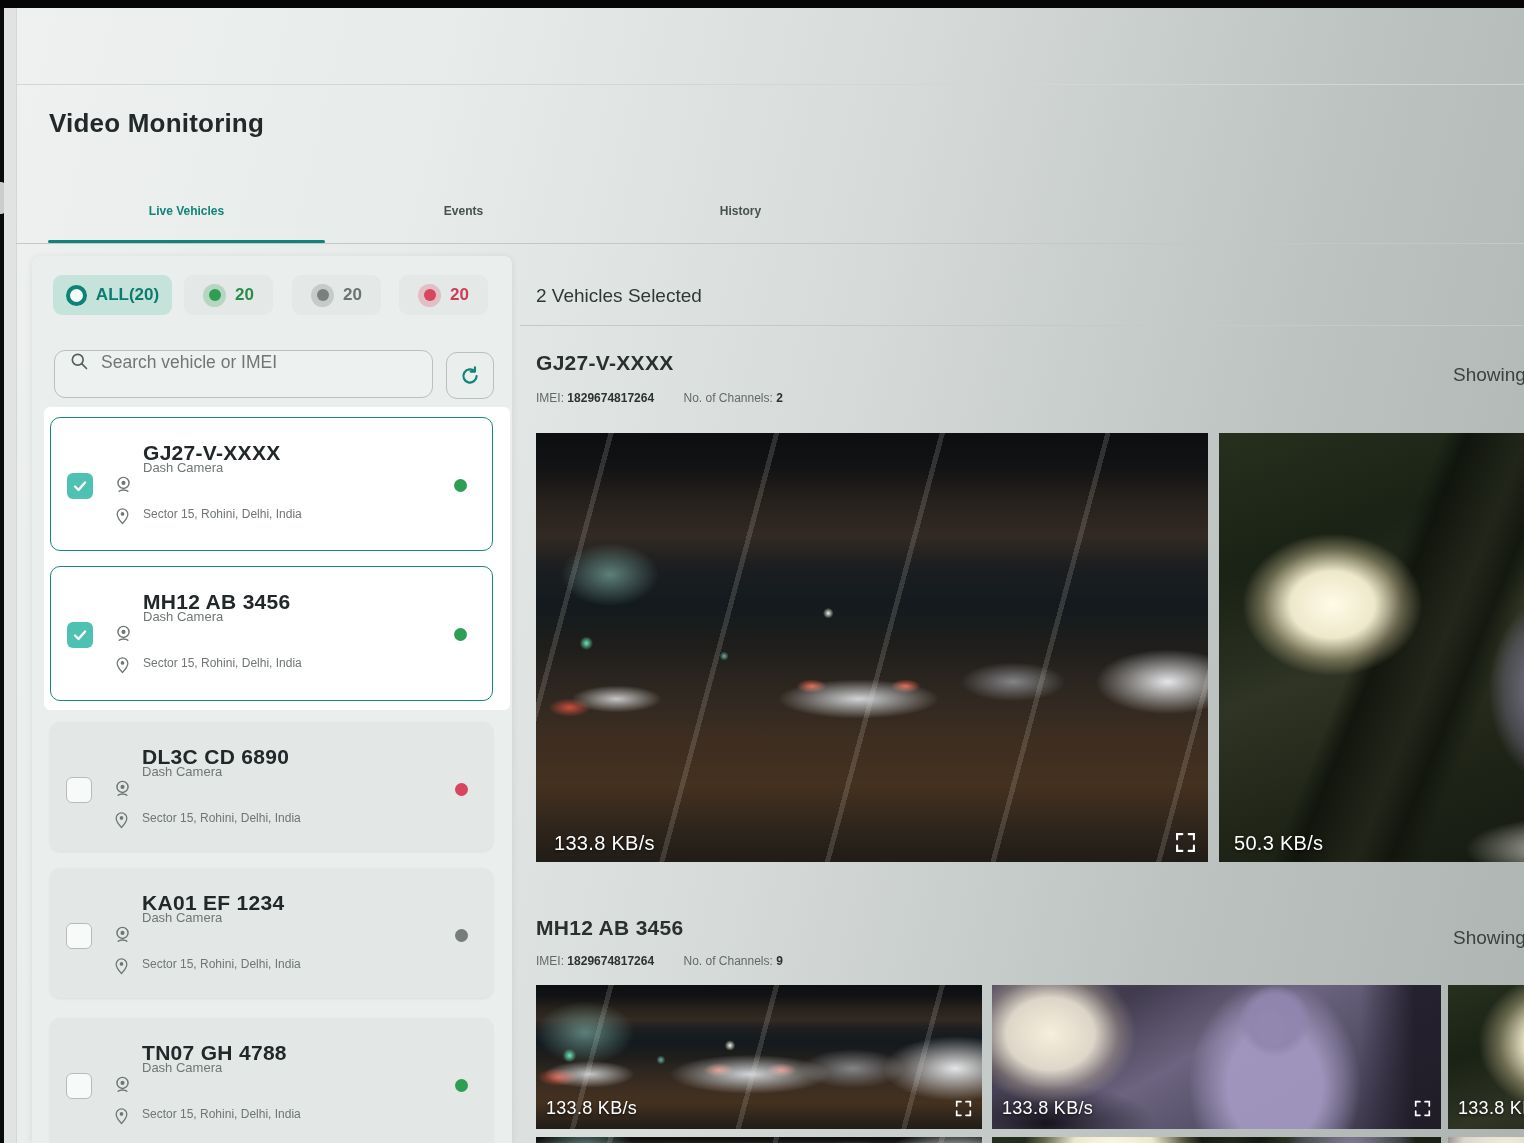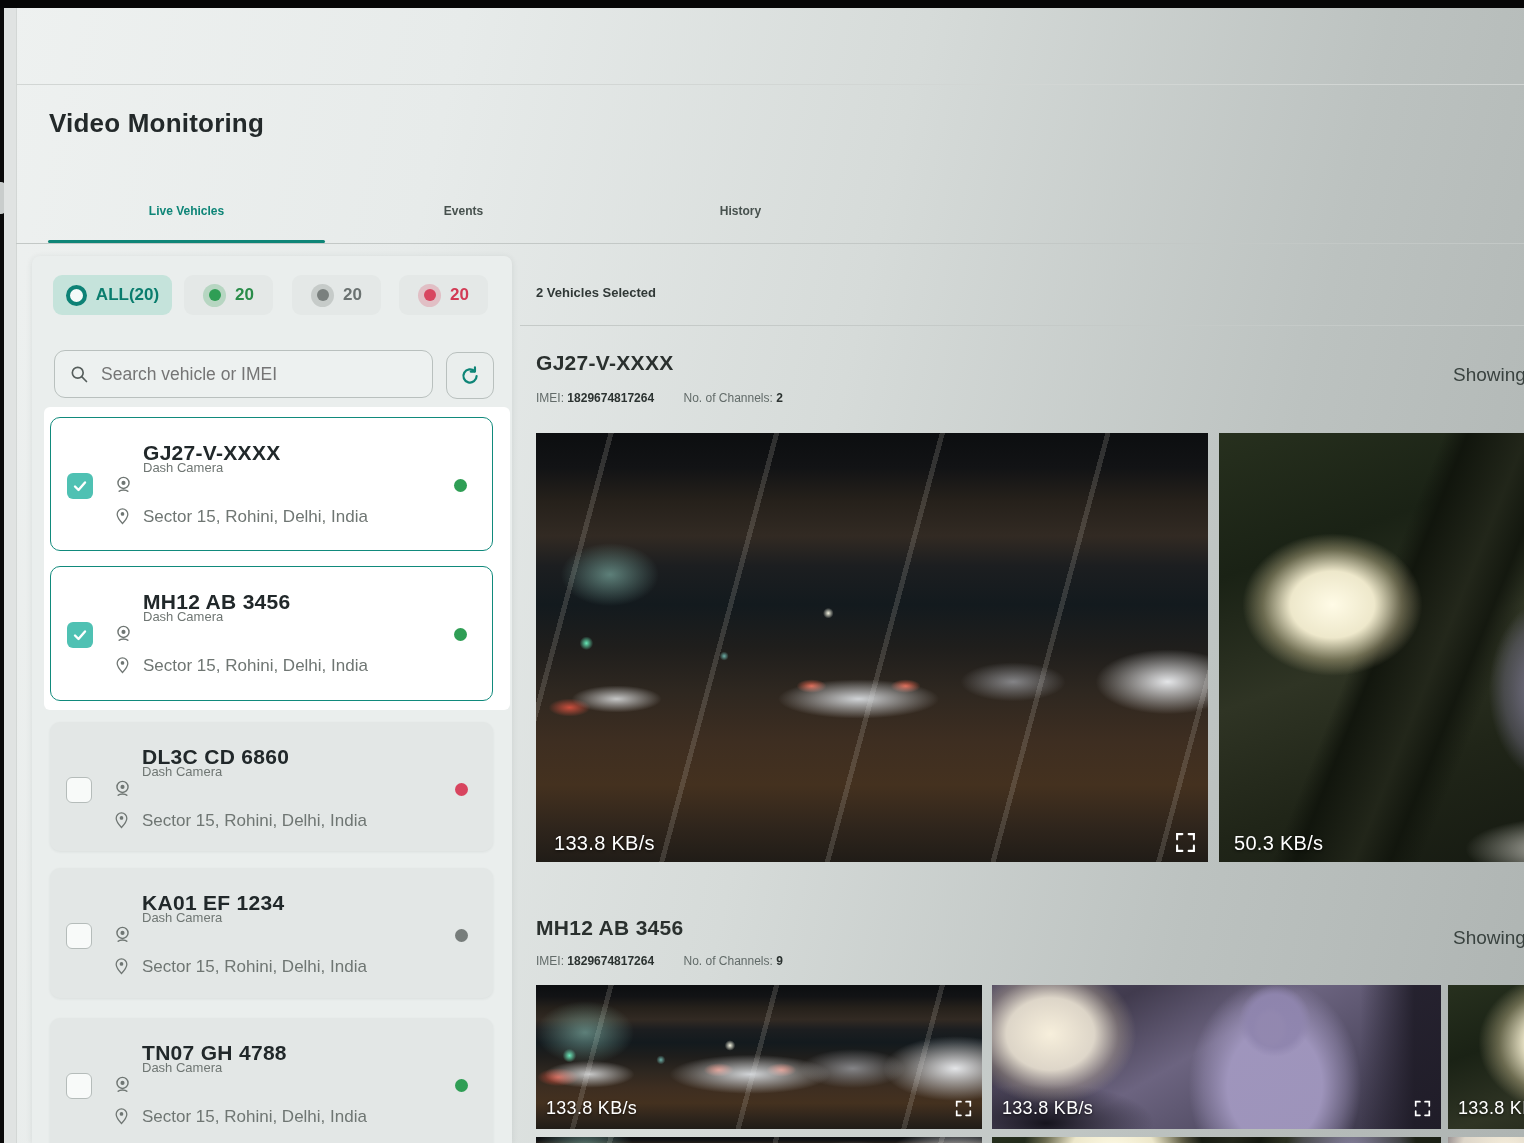--- a/index.html
+++ b/index.html
@@ -36,50 +36,50 @@
   #pill-idle{left:260px;width:89px;color:#6b7271;}
   #pill-offline{left:367px;width:89px;color:#d23b55;}
   .ring-icon{width:13px;height:13px;border:4px solid #0d8276;border-radius:50%;background:#f4faf8;}
   .halo{width:23px;height:23px;border-radius:50%;display:flex;align-items:center;justify-content:center;}
   .halo-dot{width:12px;height:12px;border-radius:50%;}
   .halo-green{background:rgba(47,158,85,.25);} .halo-green .halo-dot{background:#2f9e55;}
   .halo-gray{background:rgba(122,128,126,.28);} .halo-gray .halo-dot{background:#7a807e;}
   .halo-red{background:rgba(216,69,95,.25);} .halo-red .halo-dot{background:#d8455f;}
 
   #search-box{left:22px;top:94px;width:379px;height:48px;border:1.5px solid #b9c0be;border-radius:11px;
-              background:#edf1f0;display:flex;align-items:center;gap:10px;padding:0 14px;box-sizing:border-box;}
+              background:#edf1f0;display:flex;align-items:flex-start;gap:10px;padding:0 14px;box-sizing:border-box;}
   #search-input{border:none;outline:none;background:transparent;flex:1;font-size:17.5px;color:#39413f;
                 font-family:inherit;}
   #search-input::placeholder{color:#80898
 6;}
   #refresh-btn{left:414px;top:96px;width:46px;height:45px;border:1.5px solid #b9c0be;border-radius:11px;
                background:transparent;display:flex;align-items:center;justify-content:center;cursor:pointer;}
 
   #spotlight{left:12px;top:151px;width:466px;height:303px;background:#ffffff;border-radius:6px;}
 
   .vcard{position:absolute;left:18px;width:443px;border-radius:10px;background:#e3e7e6;
          box-shadow:0 1px 3px rgba(30,40,38,.07);cursor:pointer;}
   .vcard.selected{background:#ffffff;border:1.6px solid #118a7c;box-shadow:none;box-sizing:border-box;}
   .vcard .v-title{position:absolute;left:92px;top:23px;font-size:21px;font-weight:700;color:#21282a;letter-spacing:.3px;}
   .vcard .v-row1{position:absolute;left:92px;top:42px;font-size:13px;color:#6f7673;}
-  .vcard .v-row2{position:absolute;left:92px;top:89px;font-size:17px;color:#6f7673;}
+  .vcard .v-row2{position:absolute;left:92px;top:89px;font-size:12px;color:#6f7673;}
   .vcard .cam-ic{position:absolute;left:63px;top:57px;}
   .vcard .pin-ic{position:absolute;left:63px;top:87px;}
   .vcard .status-dot{position:absolute;right:25px;top:61px;width:13px;height:13px;border-radius:50%;}
   .status-dot[data-status="online"]{background:#2f9e55;}
   .status-dot[data-status="idle"]{background:#777d7b;}
   .status-dot[data-status="offline"]{background:#d8455f;}
   .checkbox{position:absolute;left:16px;top:55px;width:26px;height:26px;border-radius:6px;background:#f8faf9;
             border:1.5px solid #b5bcba;box-sizing:border-box;display:flex;align-items:center;justify-content:center;}
   .checkbox svg{display:none;}
   .checkbox[data-checked="true"]{background:#4fc1b3;border:none;}
   .checkbox[data-checked="true"] svg{display:block;}
 
   
-  #selected-label{left:532px;top:277px;font-size:13px;font-weight:700;color:#303836;}
+  #selected-label{left:532px;top:277px;font-size:19px;font-weight:400;color:#303836;}
   #main-divider{left:516px;top:317px;right:0;height:1px;background:#c5cac8;}
   .sec-title{position:absolute;left:532px;font-size:21px;font-weight:700;color:#2a302e;letter-spacing:.3px;}
   .showing{position:absolute;left:1449px;font-size:19px;color:#39423f;white-space:nowrap;}
   .meta{position:absolute;left:532px;font-size:12px;color:#626b69;white-space:nowrap;}
   .meta b{color:#2b3230;font-weight:700;margin-right:26px;}
   .meta b.last{margin-right:0;}
 
   .video{position:absolute;overflow:hidden;background:#141612;}
   .bitrate{position:absolute;left:18px;bottom:7px;color:#fff;font-size:20px;letter-spacing:.3px;
            text-shadow:0 1px 3px rgba(0,0,0,.65);}
@@ -225,21 +225,21 @@
             </svg>
         </span>
         <div class="v-row2">Sector 15, Rohini, Delhi, India</div>
         <span class="status-dot" data-status="online"></span>
       </div>
 
       <div class="vcard" style="top:466px;height:129px;">
         <span class="checkbox" data-checked="false">
           
         </span>
-        <div class="v-title">DL3C CD 6860</div>
+        <div class="v-title">DL3C CD 6890</div>
         <span class="cam-ic">
           <svg width="19" height="19" viewBox="0 0 24 24">
               <circle cx="12" cy="10" r="7" fill="none" stroke="#6f7673" stroke-width="1.8"></circle>
               <circle cx="12" cy="10" r="2.6" fill="#6f7673"></circle>
               <path d="M6.5 20.5c2-2.2 9-2.2 11 0" fill="none" stroke="#6f7673" stroke-width="1.8" stroke-linecap="round"></path>
             </svg>
         </span>
         <div class="v-row1">Dash Camera</div>
         <span class="pin-ic">
           <svg width="17" height="20" viewBox="0 0 24 28">

